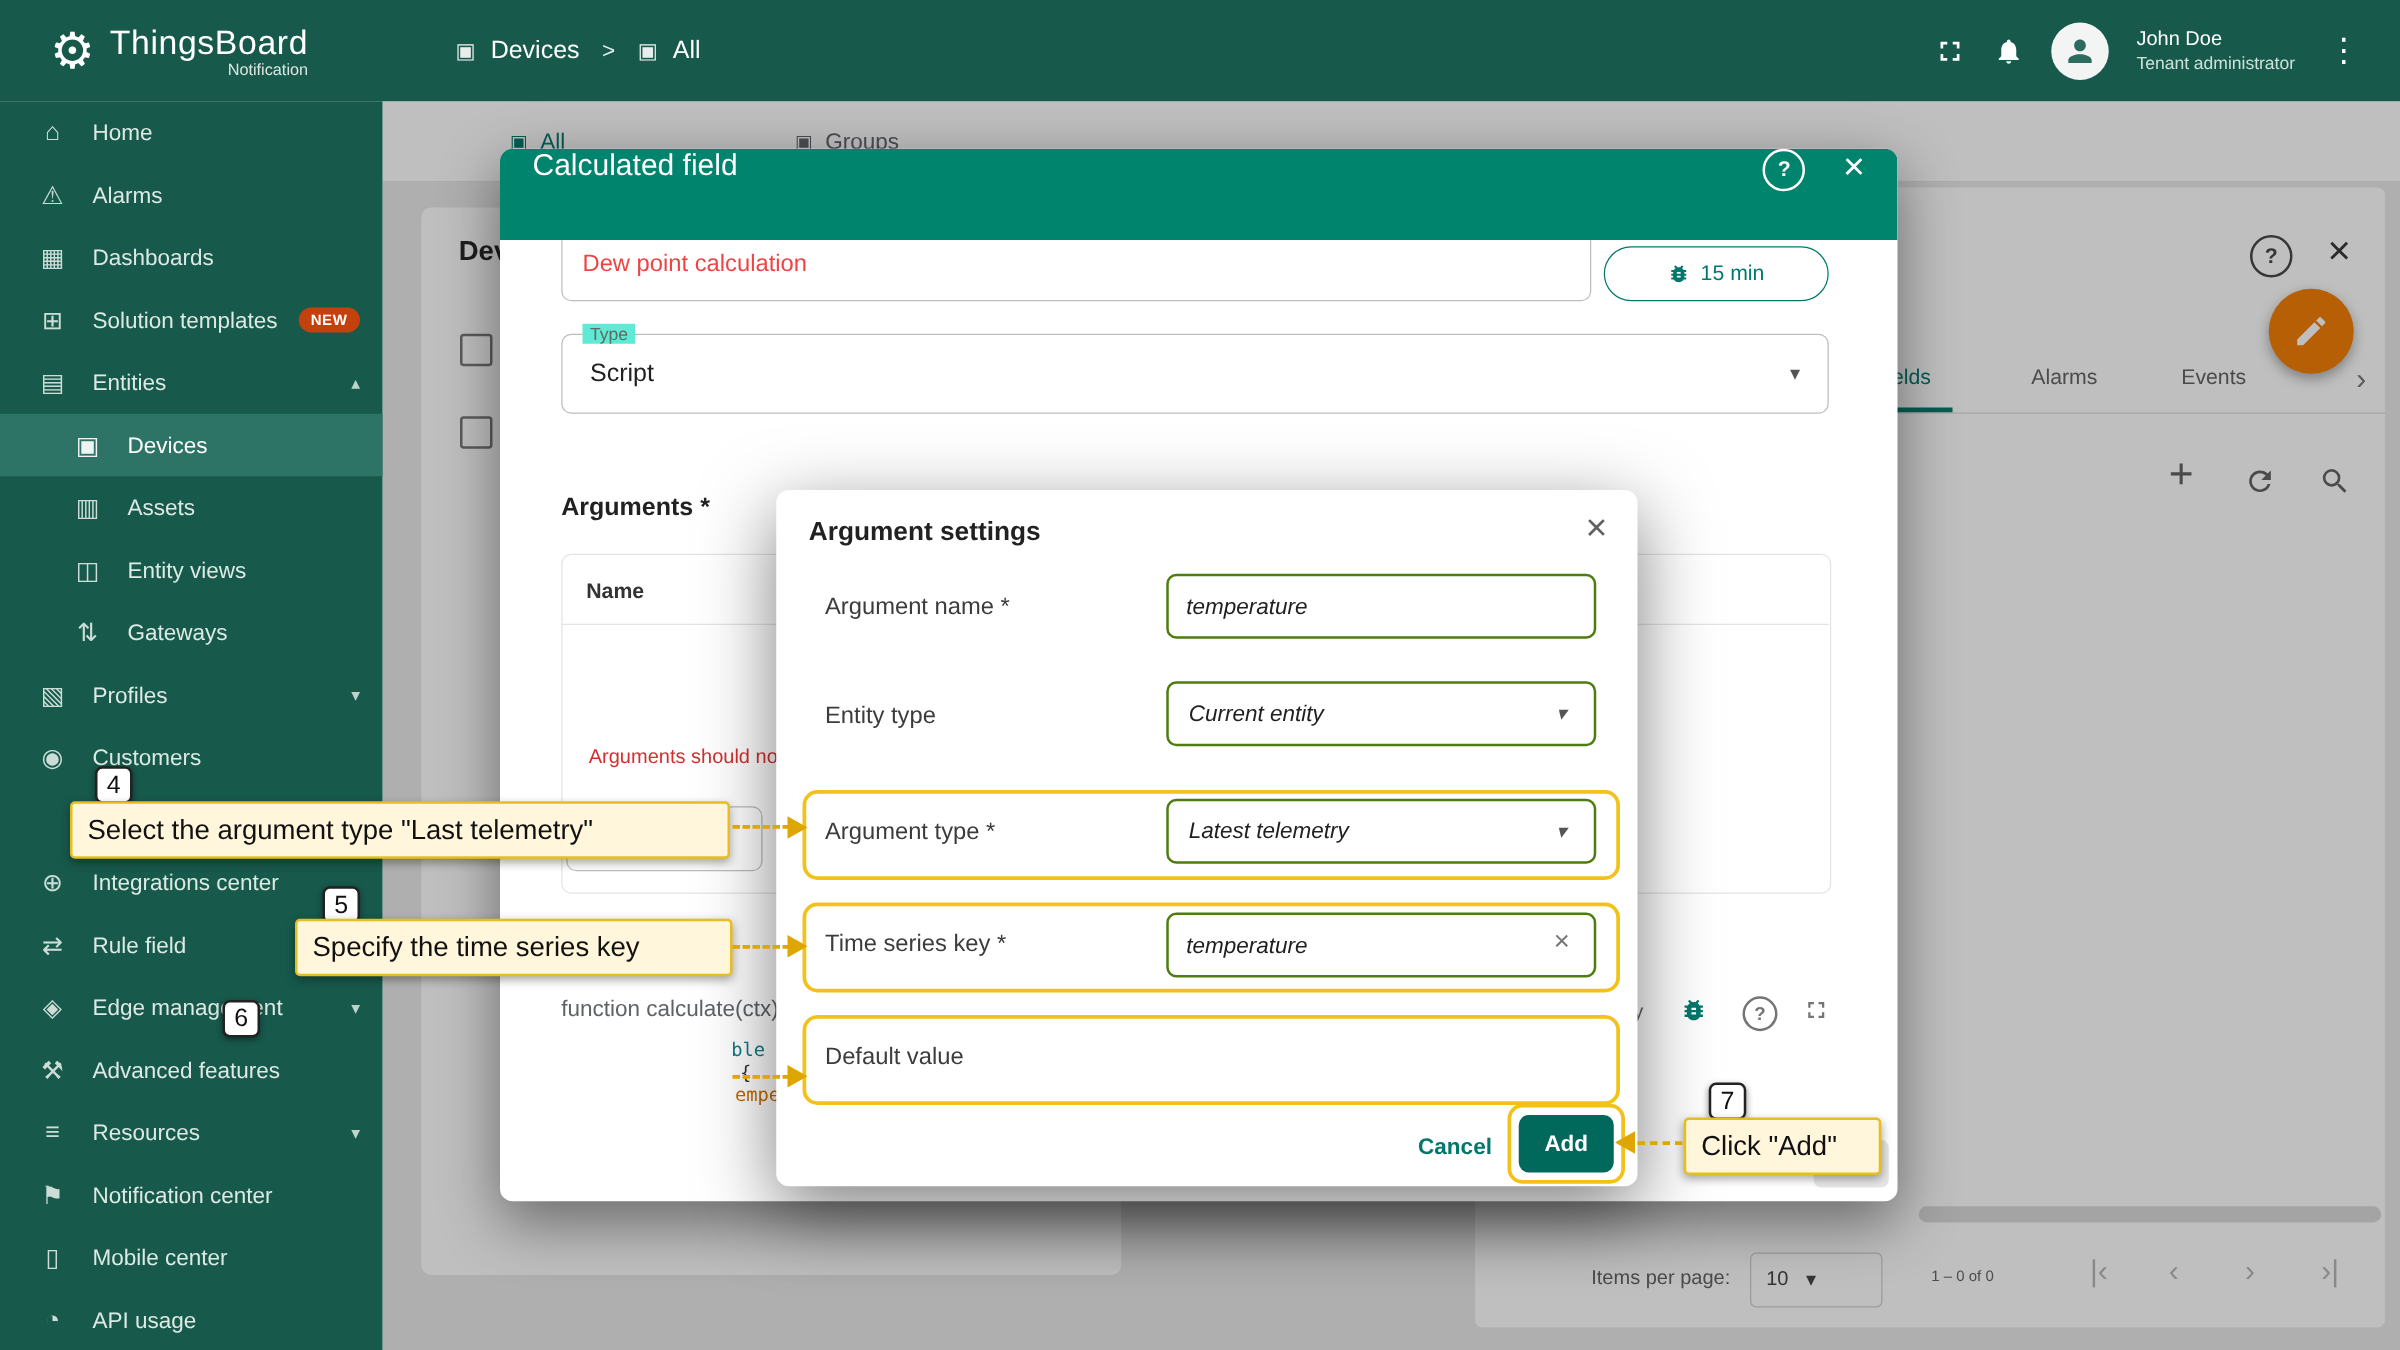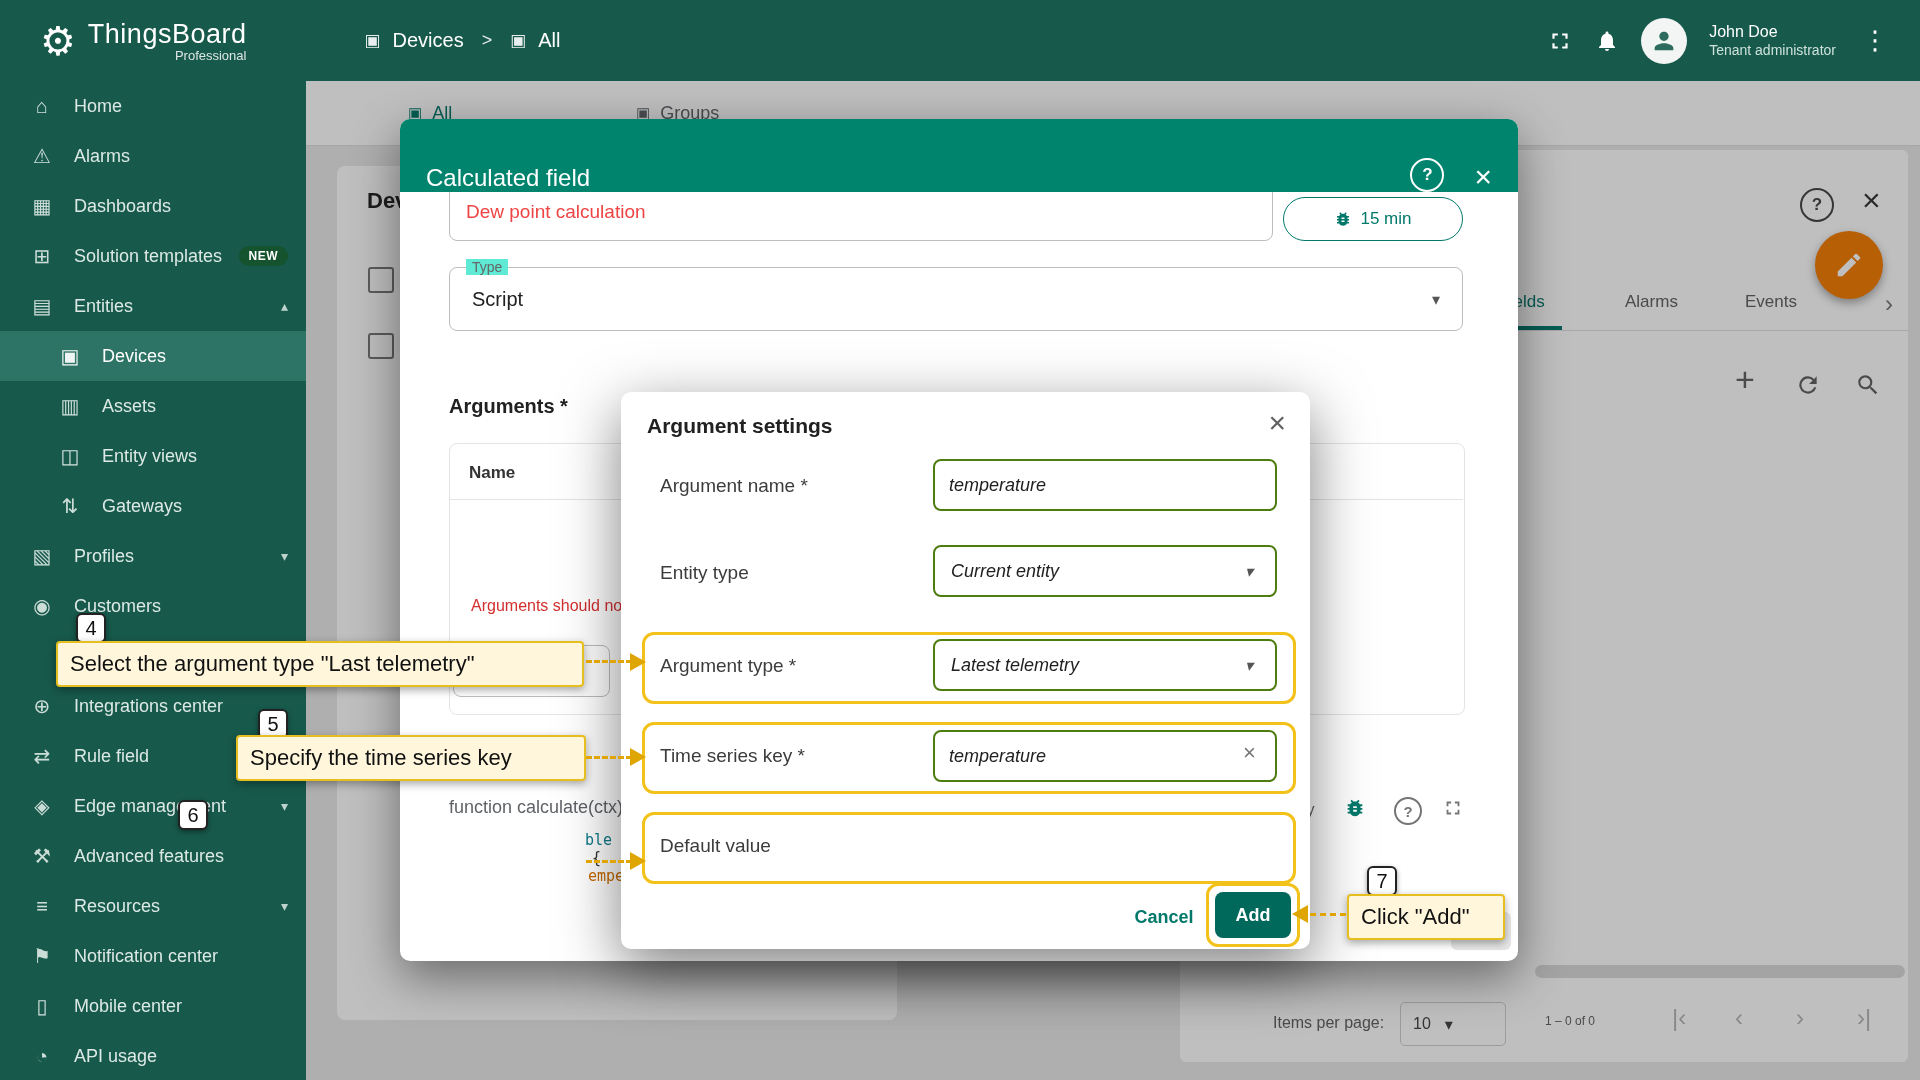--- a/index.html
+++ b/index.html
@@ -28,21 +28,21 @@
 
   
   .sidebar{position:absolute;top:81px;left:0;width:306px;bottom:0;background:#17594B;z-index:3;
            display:flex;flex-direction:column;}
   .nav-item{height:50px;flex:0 0 50px;display:flex;align-items:center;color:#DCE9E5;font-size:18px;
             position:relative;cursor:pointer;white-space:nowrap;}
   .nav-item.active{background:#2E7466;color:#fff;}
   .nav-icon{width:28px;margin-left:28px;margin-right:18px;font-size:20px;text-align:center;opacity:.92;}
   .nav-item.child .nav-icon{margin-left:56px;}
   .nav-caret{position:absolute;right:18px;font-size:14px;opacity:.85;}
-  .badge-new{position:absolute;right:18px;background:#14532d;color:#fff;font-size:12px;font-weight:bold;
+  .badge-new{position:absolute;right:18px;background:#c2410c;color:#fff;font-size:12px;font-weight:bold;
              padding:3px 10px;border-radius:10px;letter-spacing:.5px;}
   .nav-spacer{height:50px;flex:0 0 50px;}
 
   
   .tabstrip{position:absolute;left:306px;top:81px;right:0;height:64px;background:#fff;
             border-bottom:1px solid #DDD;z-index:1;}
   .page-tab{position:absolute;top:0;height:64px;display:flex;align-items:center;gap:10px;
             font-size:18px;font-weight:500;color:#5F6368;padding:0 8px;cursor:pointer;}
   .page-tab.active{color:#00796B;}
   .page-tab.active::after{content:"";position:absolute;left:0;right:0;bottom:0;height:4px;background:#00796B;}
@@ -75,21 +75,21 @@
   .pg-range{position:absolute;left:365px;top:864px;font-size:12px;color:#616161;}
   .pg-btn{position:absolute;top:854px;font-size:24px;color:#B5B5B5;cursor:pointer;}
 
   
   .scrim{position:absolute;left:306px;top:81px;right:0;bottom:0;background:rgba(18,18,18,.27);z-index:2;}
 
   
   .modal{position:absolute;left:400px;top:119px;width:1118px;height:842px;background:#fff;border-radius:10px;
          box-shadow:0 16px 48px rgba(0,0,0,.45);z-index:5;overflow:hidden;}
   .modal-head{position:absolute;top:0;left:0;right:0;height:73px;background:#00846E;display:flex;
-              align-items:flex-end;padding:0 26px;color:#fff;z-index:2;}
+              align-items:flex-start;padding:0 26px;color:#fff;z-index:2;}
   .modal-title{font-size:24px;font-weight:500;flex:1;}
   .modal-help{width:30px;height:30px;border:2.5px solid #fff;border-radius:50%;display:flex;align-items:center;
               justify-content:center;font-size:17px;font-weight:700;margin-right:30px;cursor:pointer;}
   .modal-close{font-size:30px;cursor:pointer;line-height:1;}
   .name-input{position:absolute;left:49px;top:64px;width:824px;height:58px;border:1px solid #BDBDBD;
               border-radius:8px;padding:0 16px;font-size:19px;color:#ef4444;font-family:inherit;box-sizing:border-box;}
   .chip{position:absolute;left:883px;top:78px;width:180px;height:44px;border:1.5px solid #00796B;border-radius:22px;
         display:flex;align-items:center;justify-content:center;gap:8px;color:#00796B;font-size:17px;
         font-weight:500;cursor:pointer;box-sizing:border-box;}
   .type-select{position:absolute;left:49px;top:148px;width:1014px;height:64px;border:1px solid #BDBDBD;
@@ -156,21 +156,21 @@
 </head>
 <body>
 
 <div class="stage">
 
   <header class="topbar">
     <div class="logo">
       <span class="logo-gear">⚙</span>
       <div class="logo-text">
         <span class="logo-name">ThingsBoard</span>
-        <span class="logo-sub">Professional</span>
+        <span class="logo-sub">Notification</span>
       </div>
     </div>
     <div class="breadcrumb">
       <span class="bc-icon">▣</span>
       <span>Devices</span>
       <span class="bc-sep">&gt;</span>
       <span class="bc-icon">▣</span>
       <span>All</span>
     </div>
     <div class="topbar-right">

